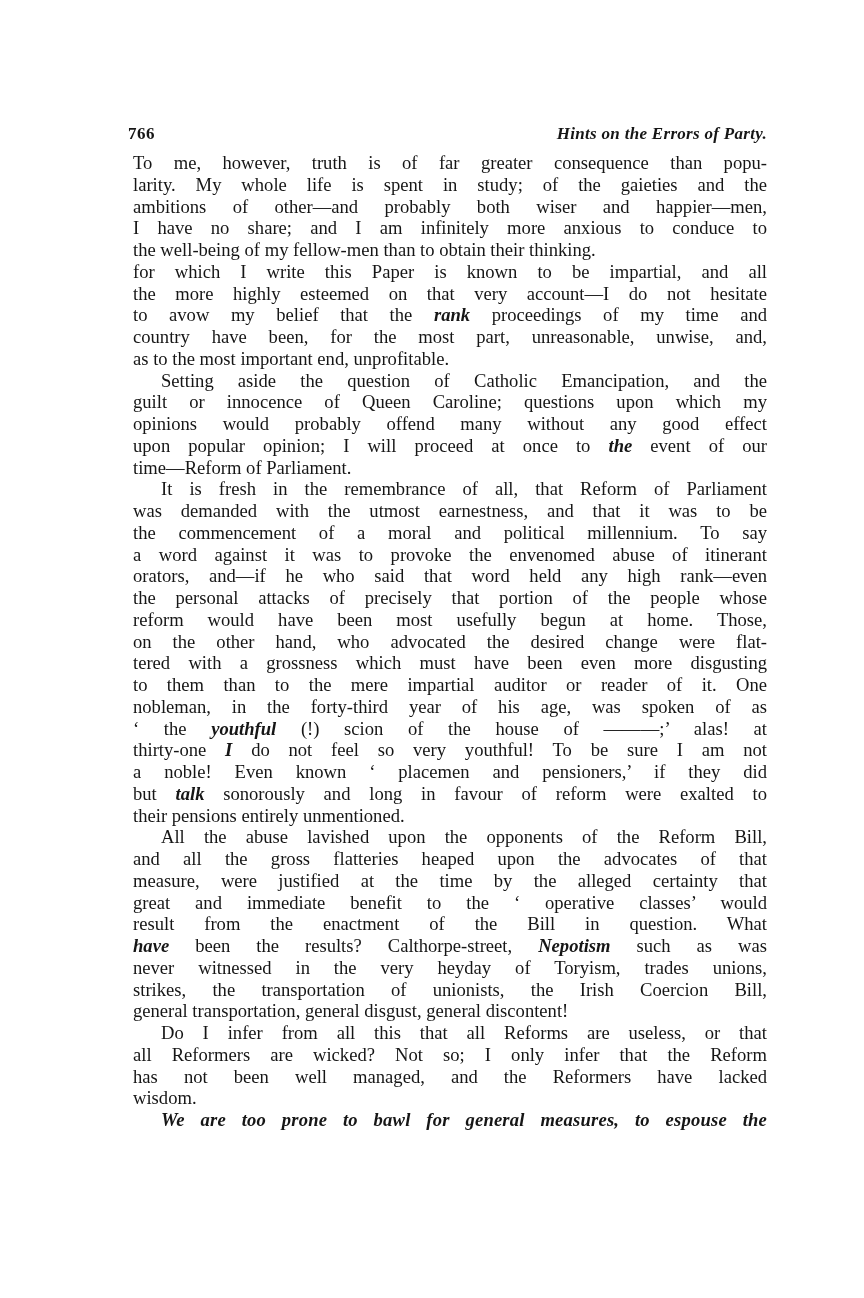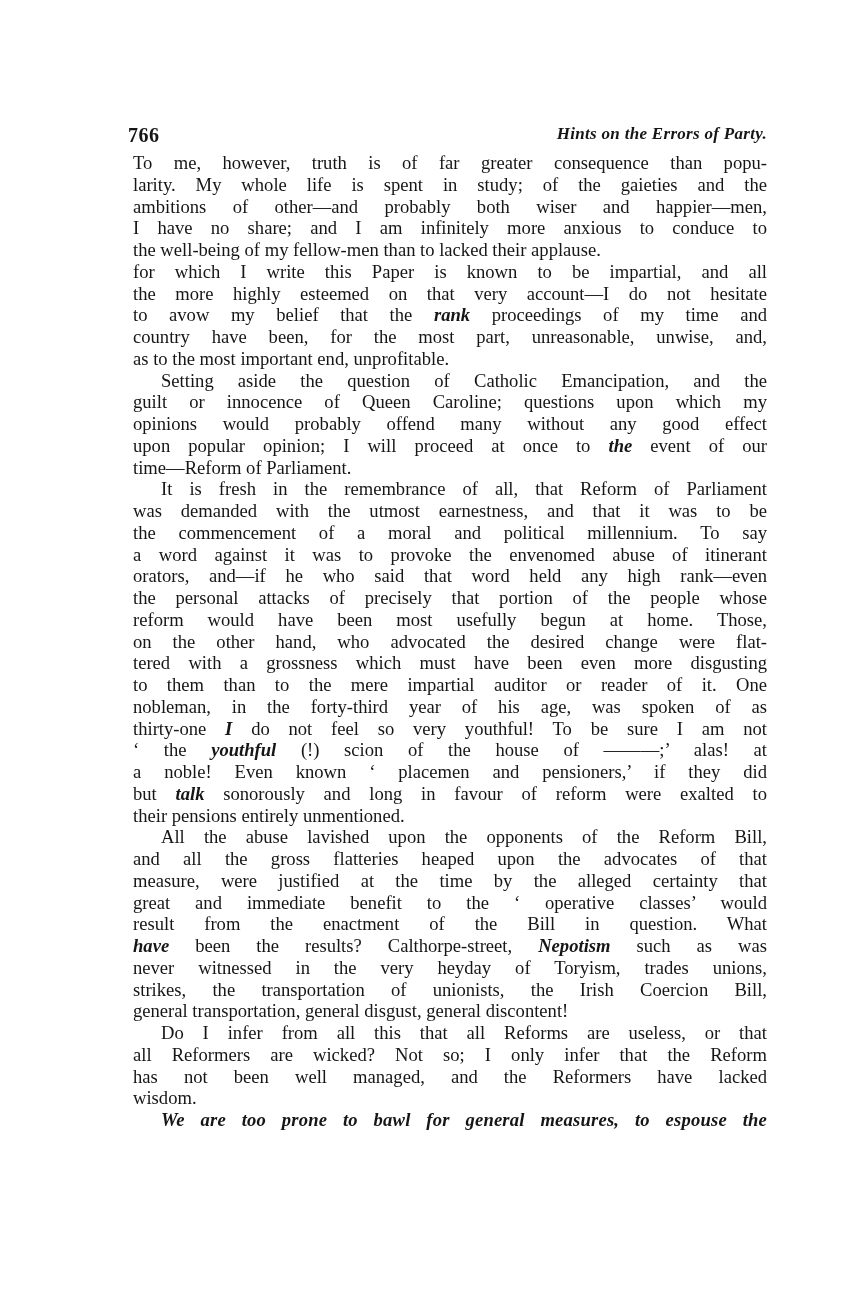--- a/index.html
+++ b/index.html
@@ -23,21 +23,21 @@
     }
     .running-head {
       position: relative;
       height: 24px;
       margin-bottom: 4px;
     }
     .page-number {
       position: absolute;
       left: -5px;
       top: 0;
-      font-size: 20px;
+      font-size: 17px;
       font-weight: bold;
       letter-spacing: 0.5px;
     }
     .running-title {
       position: absolute;
       left: 0;
       right: 0;
       top: 0;
       text-align: right;
       font-size: 17px;
@@ -75,21 +75,21 @@
     <span class="page-number">766</span>
     <span class="running-title">Hints on the Errors of Party.</span>
   </div>
 
   <div id="body-text">
       <div>
         <span class="line">To me, however, truth is of far greater consequence than popu-</span>
         <span class="line">larity.   My whole life is spent in study; of the gaieties and the</span>
         <span class="line">ambitions of other—and probably both wiser and happier—men,</span>
         <span class="line">I have no share; and I am infinitely more anxious to conduce to</span>
-        <span class="line last">the well-being of my fellow-men than to lacked their applause.</span>
+        <span class="line last">the well-being of my fellow-men than to obtain their thinking.</span>
       </div>
       <div>
         <span class="line">for which I write this Paper is known to be impartial, and all</span>
         <span class="line">the more highly esteemed on that very account—I do not hesitate</span>
         <span class="line">to avow my belief that the <em class="i">rank</em> proceedings of my time and</span>
         <span class="line">country have been, for the most part, unreasonable, unwise, and,</span>
         <span class="line last">as to the most important end, unprofitable.</span>
       </div>
       <div>
         <span class="line indent">Setting aside the question of Catholic Emancipation, and the</span>
@@ -103,22 +103,22 @@
         <span class="line">was demanded with the utmost earnestness, and that it was to be</span>
         <span class="line">the commencement of a moral and political millennium.   To say</span>
         <span class="line">a word against it was to provoke the envenomed abuse of itinerant</span>
         <span class="line">orators, and—if he who said that word held any high rank—even</span>
         <span class="line">the personal attacks of precisely that portion of the people whose</span>
         <span class="line">reform would have been most usefully begun at home.   Those,</span>
         <span class="line">on the other hand, who advocated the desired change were flat-</span>
         <span class="line">tered with a grossness which must have been even more disgusting</span>
         <span class="line">to them than to the mere impartial auditor or reader of it.   One</span>
         <span class="line">nobleman, in the forty-third year of his age, was spoken of as</span>
+        <span class="line">‘ the <em class="i">youthful</em> (!) scion of the house of ———;’   alas! at</span>
         <span class="line">thirty-one <em class="i">I</em> do not feel so very youthful!   To be sure I am not</span>
-        <span class="line">‘ the <em class="i">youthful</em> (!) scion of the house of ———;’   alas! at</span>
         <span class="line">a noble!   Even known ‘ placemen and pensioners,’ if they did</span>
         <span class="line">but <em class="i">talk</em> sonorously and long in favour of reform were exalted to</span>
         <span class="line last">their pensions entirely unmentioned.</span>
       </div>
       <div>
         <span class="line indent">All the abuse lavished upon the opponents of the Reform Bill,</span>
         <span class="line">and all the gross flatteries heaped upon the advocates of that</span>
         <span class="line">measure, were justified at the time by the alleged certainty that</span>
         <span class="line">great and immediate benefit to the ‘ operative classes’ would</span>
         <span class="line">result from the enactment of the Bill in question.   What</span>

